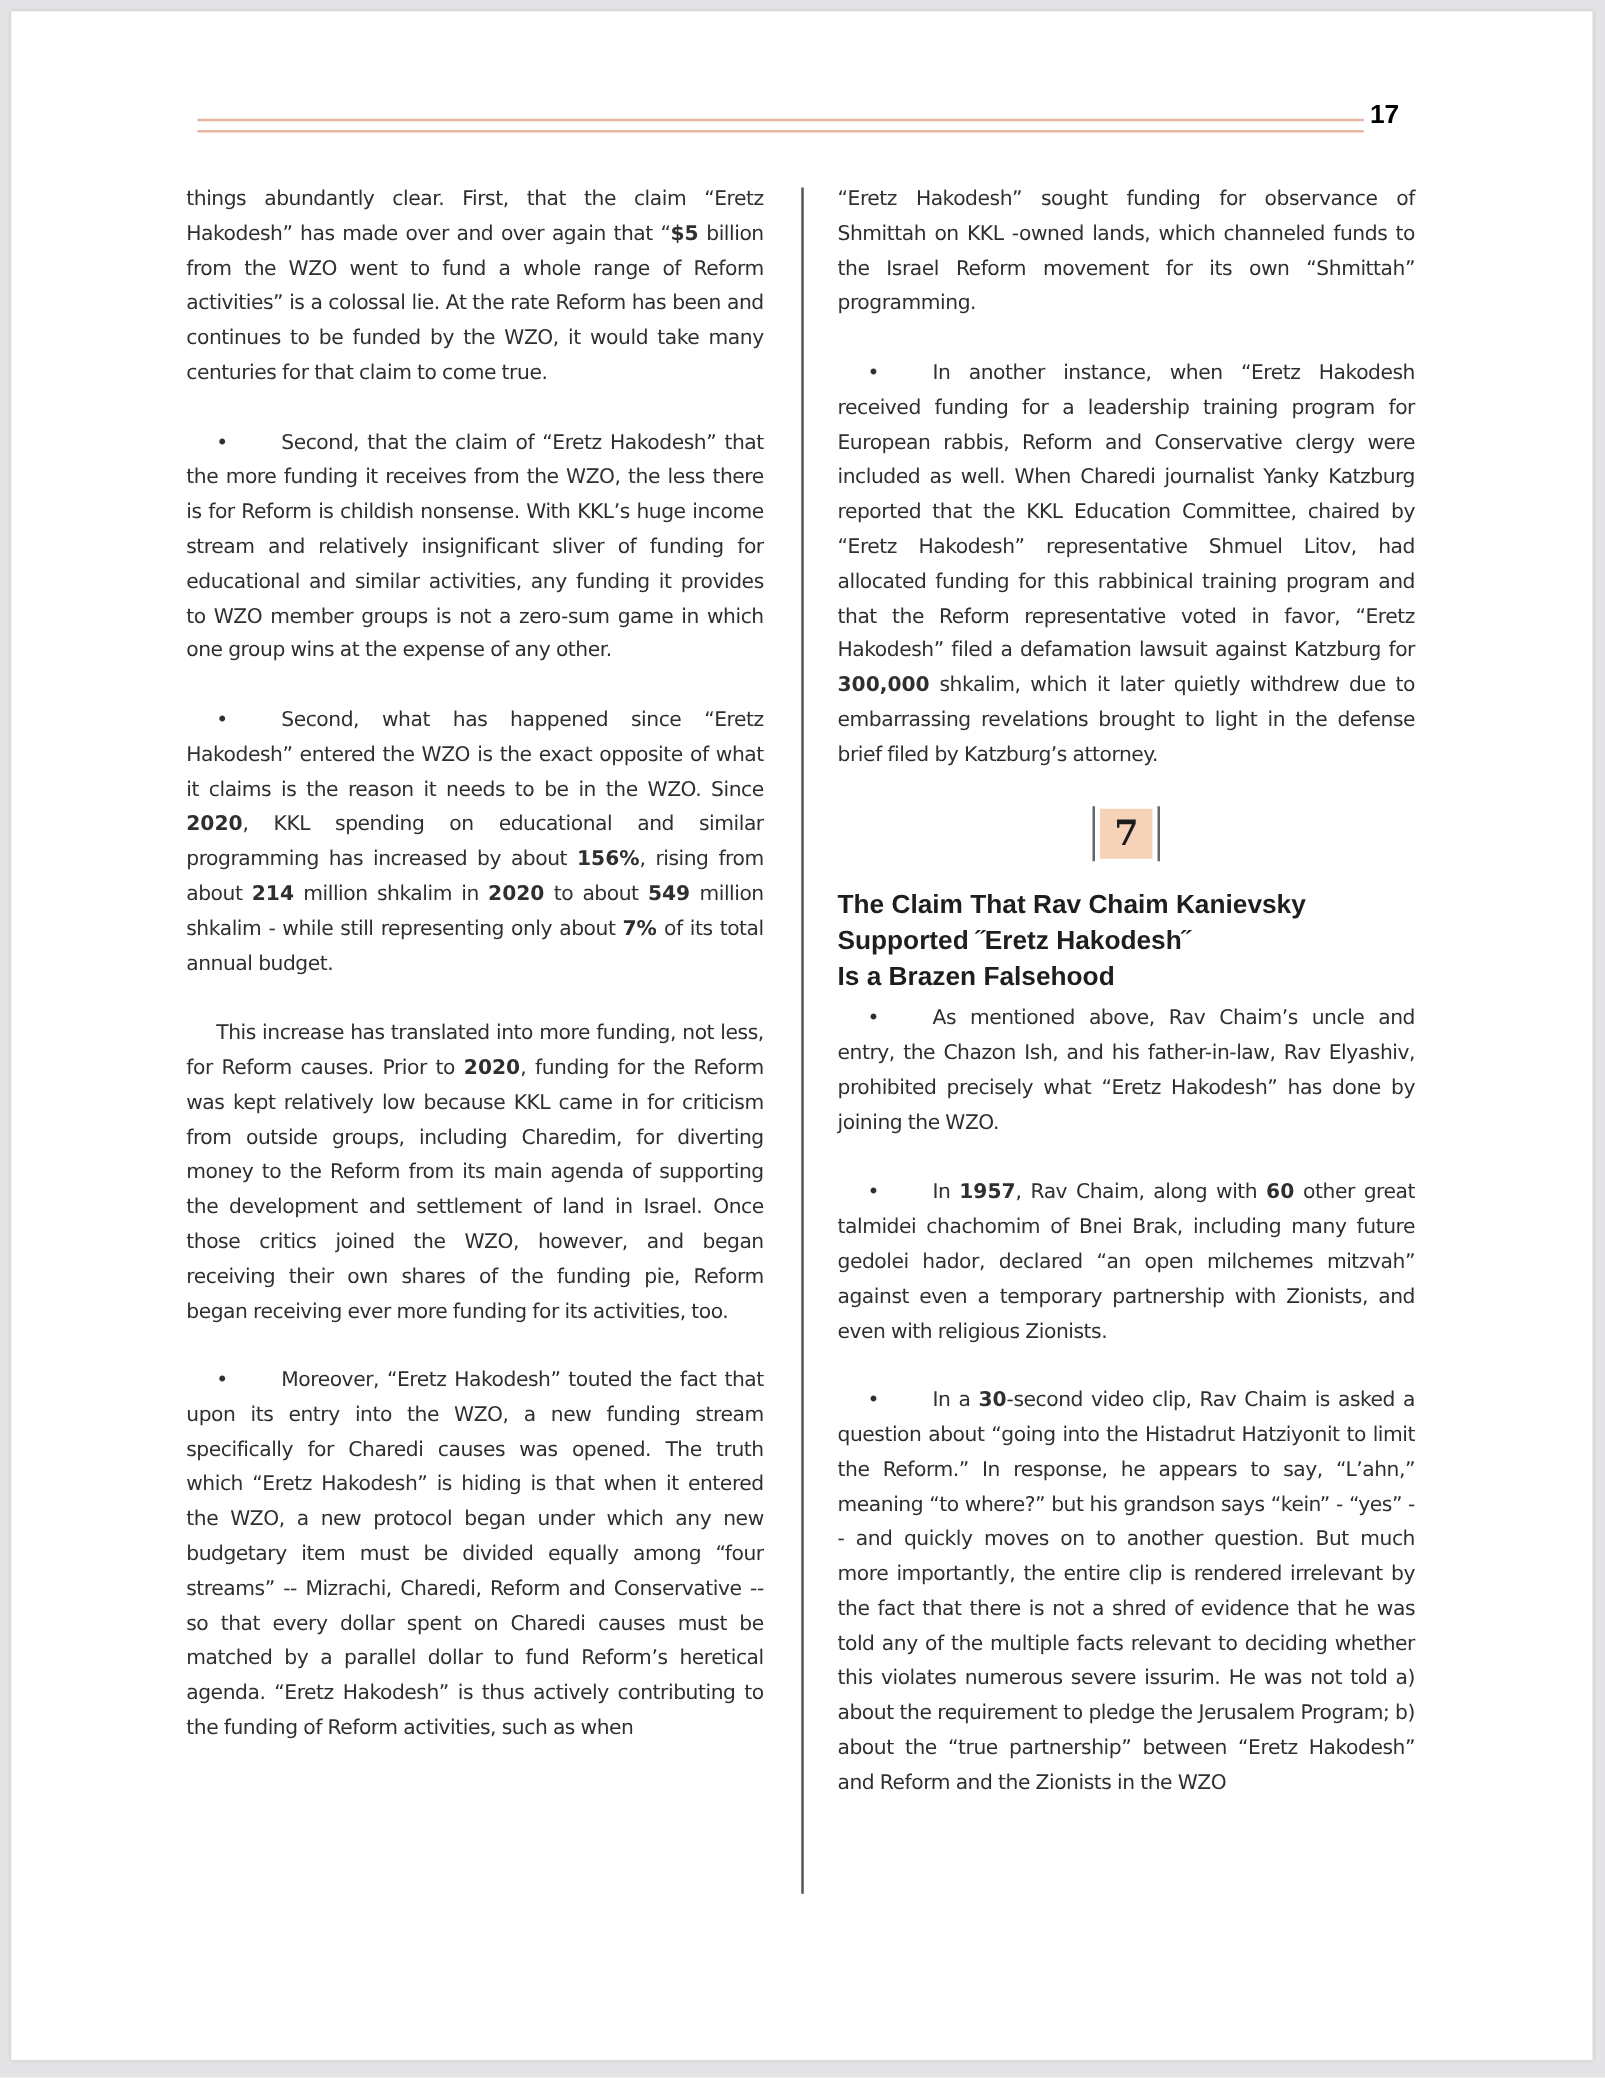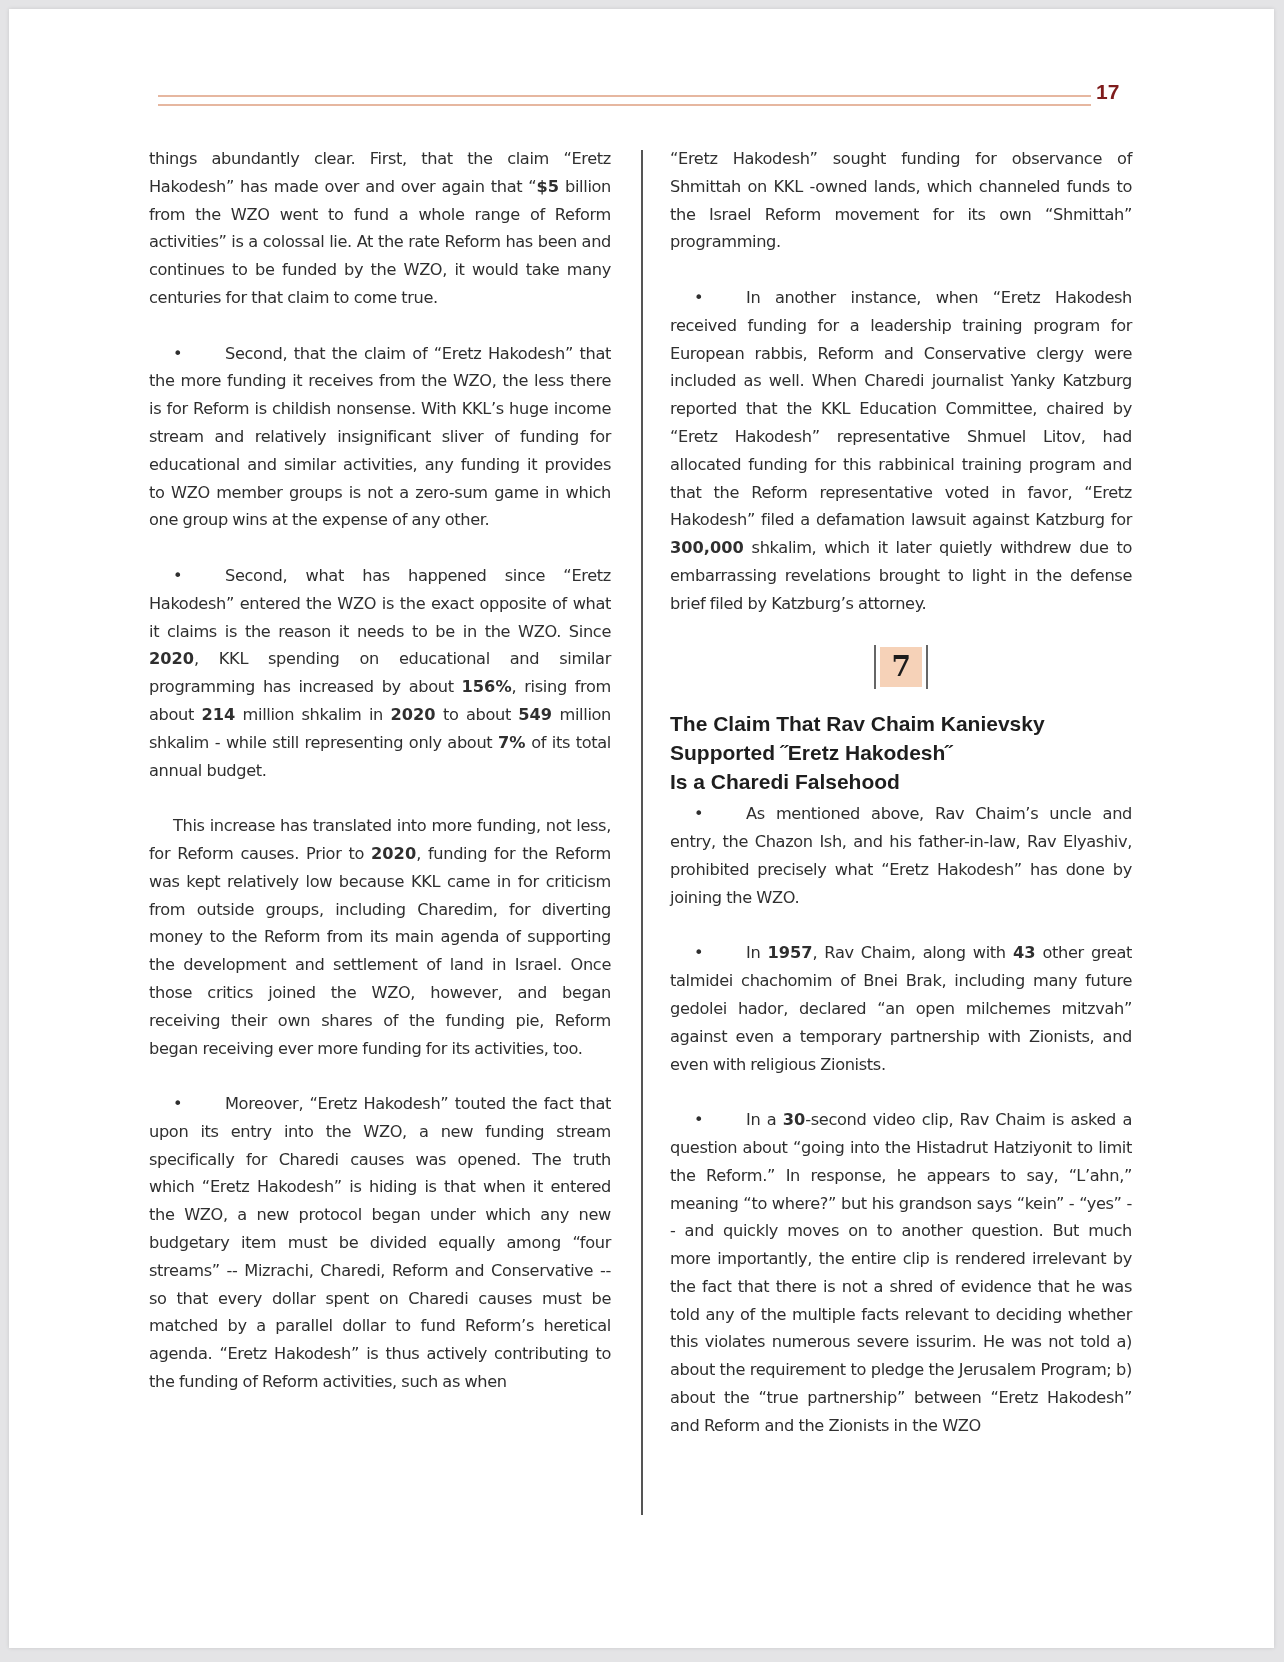--- a/index.html
+++ b/index.html
@@ -23,21 +23,21 @@
     background: #e6b7a0;
   }
   .rule-1 { top: 86px; }
   .rule-2 { top: 95px; }
   .page-number {
     position: absolute;
     left: 1096px; top: 80px;
     font-family: "Liberation Sans", sans-serif;
     font-weight: bold;
     font-size: 21px;
-    color: #7f1d1d;
+    color: #000000;
   }
   .col {
     position: absolute;
     top: 145px;
     width: 462px;
     font-family: "DejaVu Sans", sans-serif;
     font-size: 16.2px;
     line-height: 27.8px;
     color: #2f2f2f;
     text-align: justify;
@@ -121,21 +121,21 @@
 
   <div class="section-marker">
     <div class="section-bar bar-left"></div>
     <div class="section-box" style="background: rgb(246, 210, 184);">7</div>
     <div class="section-bar bar-right"></div>
   </div>
 
   <div class="section-heading">
     <div>The Claim That Rav Chaim Kanievsky</div>
     <div>Supported ˝Eretz Hakodesh˝</div>
-    <div>Is a Charedi Falsehood</div>
+    <div>Is a Brazen Falsehood</div>
   </div>
 
   <p class="bullet-para"><span class="bullet-dot">•</span><span>As mentioned above, Rav Chaim’s uncle and entry, the Chazon Ish, and his father-in-law, Rav Elyashiv, prohibited precisely what “Eretz Hakodesh” has done by joining the WZO.</span></p>
 
-  <p class="bullet-para"><span class="bullet-dot">•</span><span>In </span><span class="num">1957</span><span>, Rav Chaim, along with </span><span class="num">43</span><span> other great talmidei chachomim of Bnei Brak, including many future gedolei hador, declared “an open milchemes mitzvah” against even a temporary partnership with Zionists, and even with religious Zionists.</span></p>
+  <p class="bullet-para"><span class="bullet-dot">•</span><span>In </span><span class="num">1957</span><span>, Rav Chaim, along with </span><span class="num">60</span><span> other great talmidei chachomim of Bnei Brak, including many future gedolei hador, declared “an open milchemes mitzvah” against even a temporary partnership with Zionists, and even with religious Zionists.</span></p>
 
   <p class="bullet-para"><span class="bullet-dot">•</span><span>In a </span><span class="num">30</span><span>-second video clip, Rav Chaim is asked a question about “going into the Histadrut Hatziyonit to limit the Reform.” In response, he appears to say, “L’ahn,” meaning “to where?” but his grandson says “kein” - “yes” -- and quickly moves on to another question. But much more importantly, the entire clip is rendered irrelevant by the fact that there is not a shred of evidence that he was told any of the multiple facts relevant to deciding whether this violates numerous severe issurim. He was not told a) about the requirement to pledge the Jerusalem Program; b) about the “true partnership” between “Eretz Hakodesh” and Reform and the Zionists in the WZO</span></p>
 </div>
 
 </body></html>

